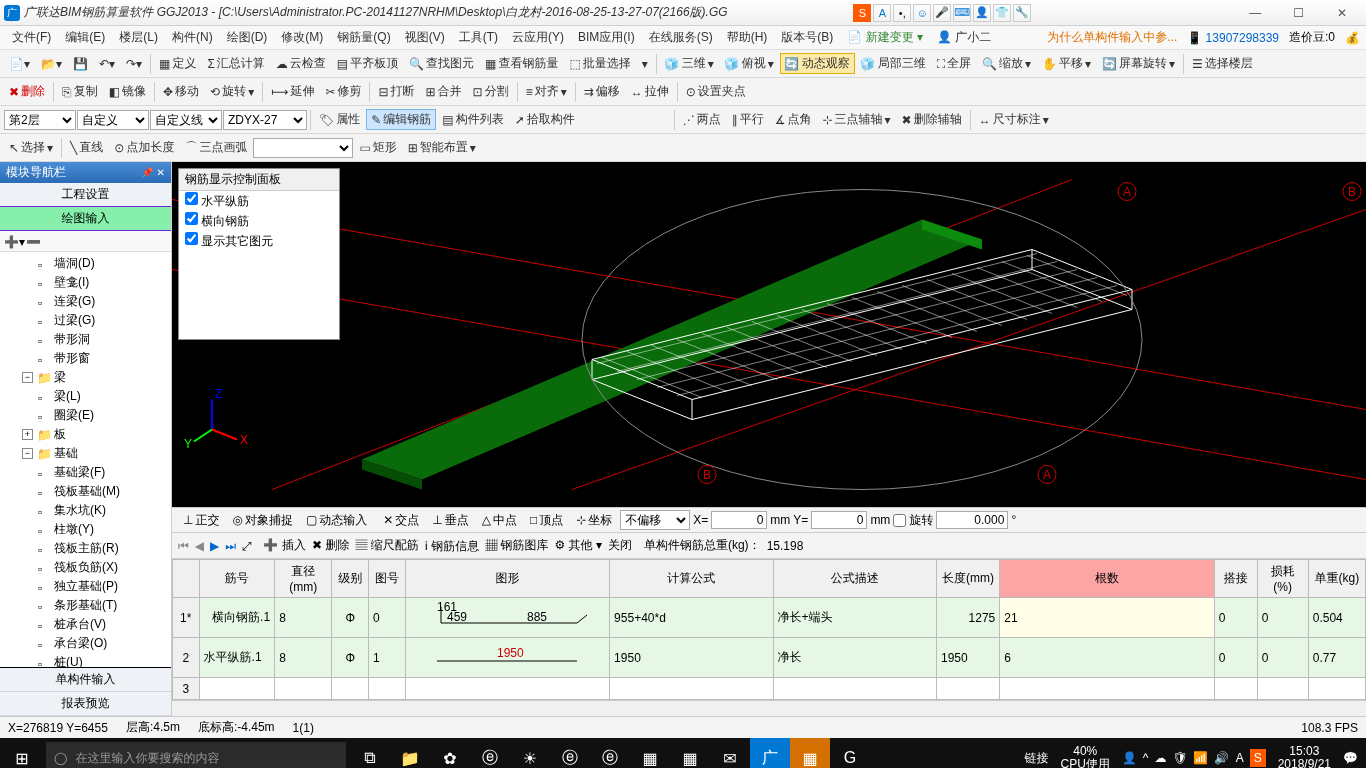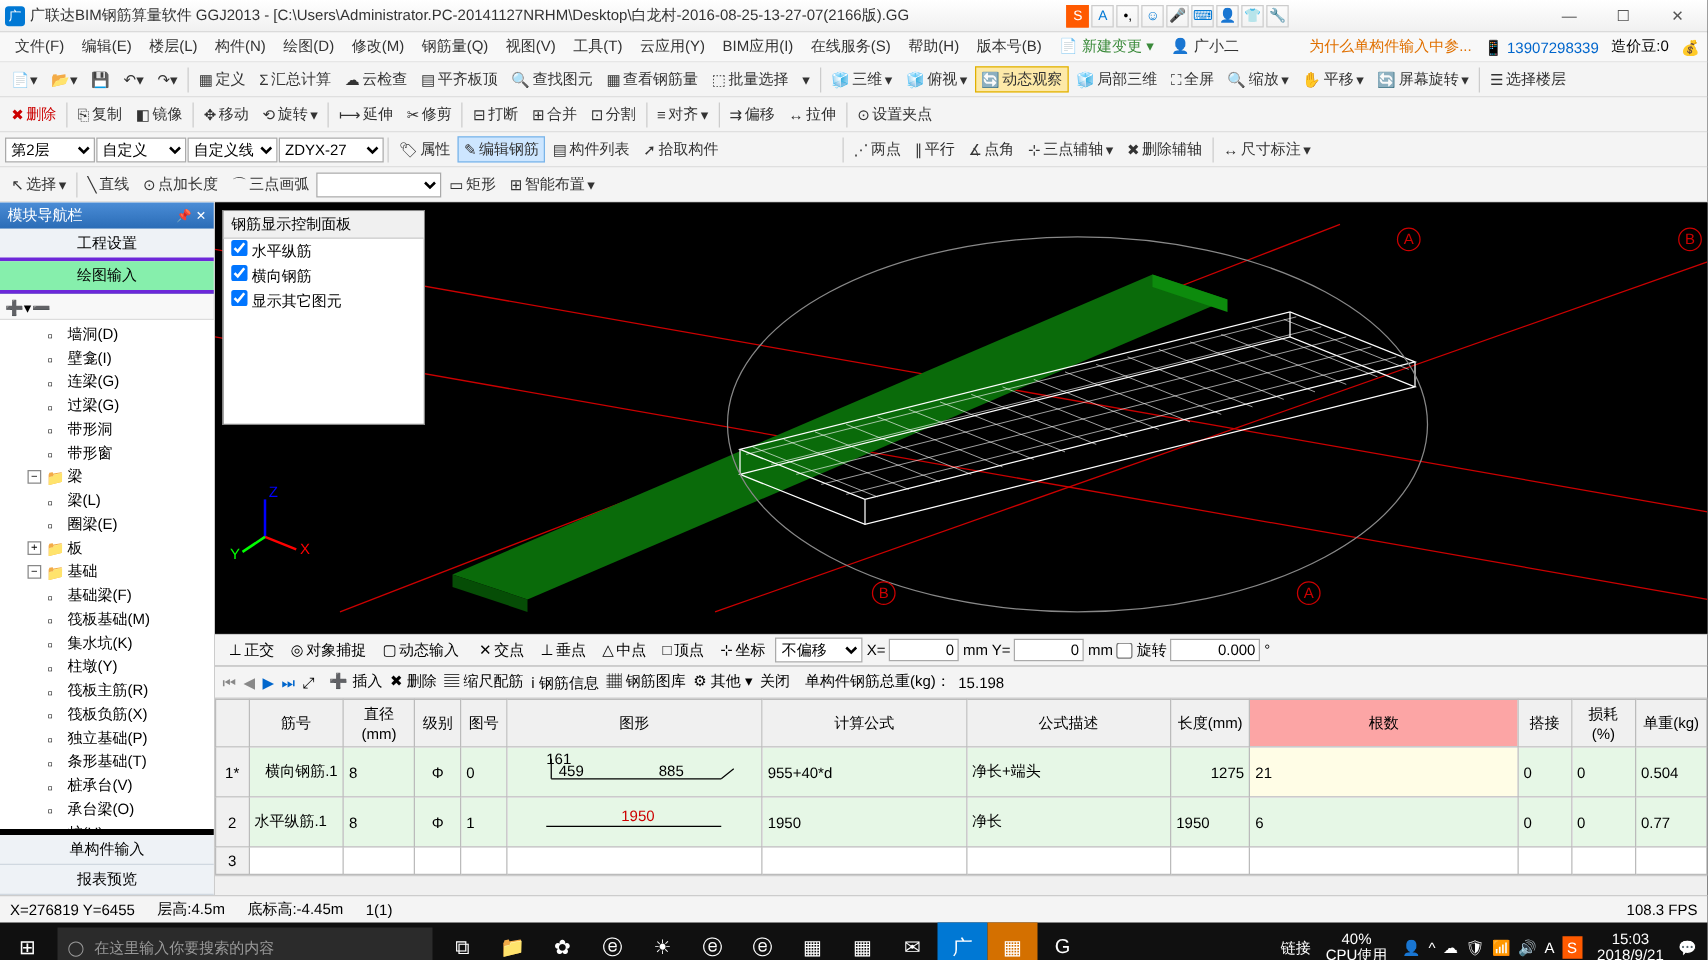--- a/index.html
+++ b/index.html
@@ -1,19 +1,19 @@
 <!DOCTYPE html>
 <html><head>
 <meta charset="utf-8">
 <style>
 * { margin: 0; padding: 0; box-sizing: border-box; font-family: "Microsoft YaHei", SimSun, Arial, sans-serif; font-size: 12px; }
 body { background: #fff; overflow: hidden; width: 1366px; height: 768px; }
 .titlebar { height: 26px; background: linear-gradient(#fff,#f0f0f0); display: flex; align-items: center; padding: 0 4px; border-bottom: 1px solid #d0d0d0; }
 .titlebar .appicon { width: 16px; height: 16px; background: #0078d4; border-radius: 3px; margin-right: 4px; display:inline-flex;align-items:center;justify-content:center;color:#fff;font-size:10px;}
-.titlebar .title { flex: 0 0 auto; color: #333; }
+.titlebar .title { flex: 0 0 auto; color: #333; font-style: italic; }
 .titlebar .rightbox { margin-left: auto; display:flex; align-items:center; gap:4px;}
 .sogou { display:flex; gap:2px; align-items:center; margin-right: 200px;}
 .sogou span{width:18px;height:18px;display:inline-flex;align-items:center;justify-content:center;border:1px solid #ccc;font-size:11px;}
 .winbtns span { width: 40px; height: 22px; display:inline-flex;align-items:center;justify-content:center;color:#555;}
 .menubar { height: 24px; background: #f8f8f8; display: flex; align-items: center; padding: 0 6px; gap: 2px; border-bottom:1px solid #e0e0e0;}
 .menubar .mi { padding: 2px 6px; color: #333; white-space: nowrap;}
 .menubar .rt { margin-left: auto; display:flex; align-items:center; gap:10px;}
 .menubar .orange{color:#e07000;}
 .menubar .blue{color:#0066cc;}
 .toolbar { height: 28px; background: #f4f4f4; border-bottom: 1px solid #d8d8d8; display: flex; align-items: center; padding: 0 4px; gap: 1px; overflow:hidden; white-space:nowrap;}
@@ -22,32 +22,32 @@
 .toolbar2 { height: 28px; background: #f4f4f4; border-bottom: 1px solid #d8d8d8; display: flex; align-items: center; padding: 0 4px; gap: 1px; overflow:hidden;}
 .toolbar3 { height: 28px; background: #f4f4f4; border-bottom: 1px solid #d8d8d8; display: flex; align-items: center; padding: 0 4px; gap: 1px; overflow:hidden;}
 .tb.active { background: #fde9a8; border: 1px solid #e0b000; padding: 1px 4px; }
 .tb.pressed { background: #cde6ff; border:1px solid #7ab4e8; padding:1px 4px;}
 select.combo { height: 20px; border: 1px solid #aaa; font-size: 12px; background:#fff;}
 .main { display: flex; height: 554px; }
 .sidebar { width: 172px; background: #f8f8f8; border-right: 1px solid #ccc; display:flex;flex-direction:column;}
 .sidehdr { background: linear-gradient(#4a8cd6,#2a6cb6); color:#fff; padding: 2px 6px; font-size:12px; display:flex;align-items:center;justify-content:space-between;}
 .sidehdr .pin{font-size:10px;}
 .sidetabs { display:flex;flex-direction:column;}
-.sidetab { padding: 3px 8px; background:#eef2f6;border-bottom:3px solid #6d28d9;text-align:center;}
+.sidetab { padding: 3px 8px; background:#eef2f6;border-bottom:1px solid #6d28d9;text-align:center;}
 .sidetab.sel{background:#86efac;}
 .iconrow{padding:4px;border-bottom:1px solid #ddd;display:flex;gap:6px;}
 .iconrow span{width:16px;height:12px;}
 .tree { flex:1; overflow:auto; background:#fff; padding: 2px 0;}
 .tree .nd { padding: 1px 2px 1px 18px; white-space:nowrap; display:flex;align-items:center;gap:2px;}
 .tree .nd.l2{padding-left:22px;}
 .tree .nd.l3{padding-left:38px;}
 .tree .exp{width:11px;height:11px;border:1px solid #888;display:inline-flex;align-items:center;justify-content:center;font-size:9px;line-height:1;margin-right:2px;background:#fff;}
 .tree .fold{color:#d4a017;}
 .tree .tic{width:14px;height:12px;display:inline-block;}
-.sidebot{border-top:5px solid #000000;}
+.sidebot{border-top:1px solid #000000;}
 .sidebot div{padding:3px 8px;text-align:center;background:#eef2f6;border-bottom:1px solid #d0d8e0;}
 .viewport { flex: 1; display: flex; flex-direction: column; background: #000; position:relative;}
 .floatpanel{position:absolute;left:6px;top:6px;width:162px;height:172px;background:#fff;border:1px solid #888;z-index:5;}
 .floatpanel .fh{background:#f0f0f0;border-bottom:1px solid #ccc;padding:2px 6px;}
 .floatpanel label{display:block;padding:1px 6px;}
 .canvas { flex: 1; background: #000; position: relative; overflow: hidden; min-height:300px;}
 .canvas svg { width: 100%; height: 100%; }
 .snapbar { height: 26px; background: #f4f4f4; border-top:1px solid #ccc;border-bottom: 1px solid #ccc; display: flex; align-items: center; padding: 0 6px; gap: 3px; overflow:hidden;}
 .snapbar .sb { padding: 2px 5px; display:inline-flex;align-items:center;gap:2px;}
 .snapbar input[type=text]{width:56px;height:18px;border:1px solid #aaa;text-align:right;padding:0 3px;}

